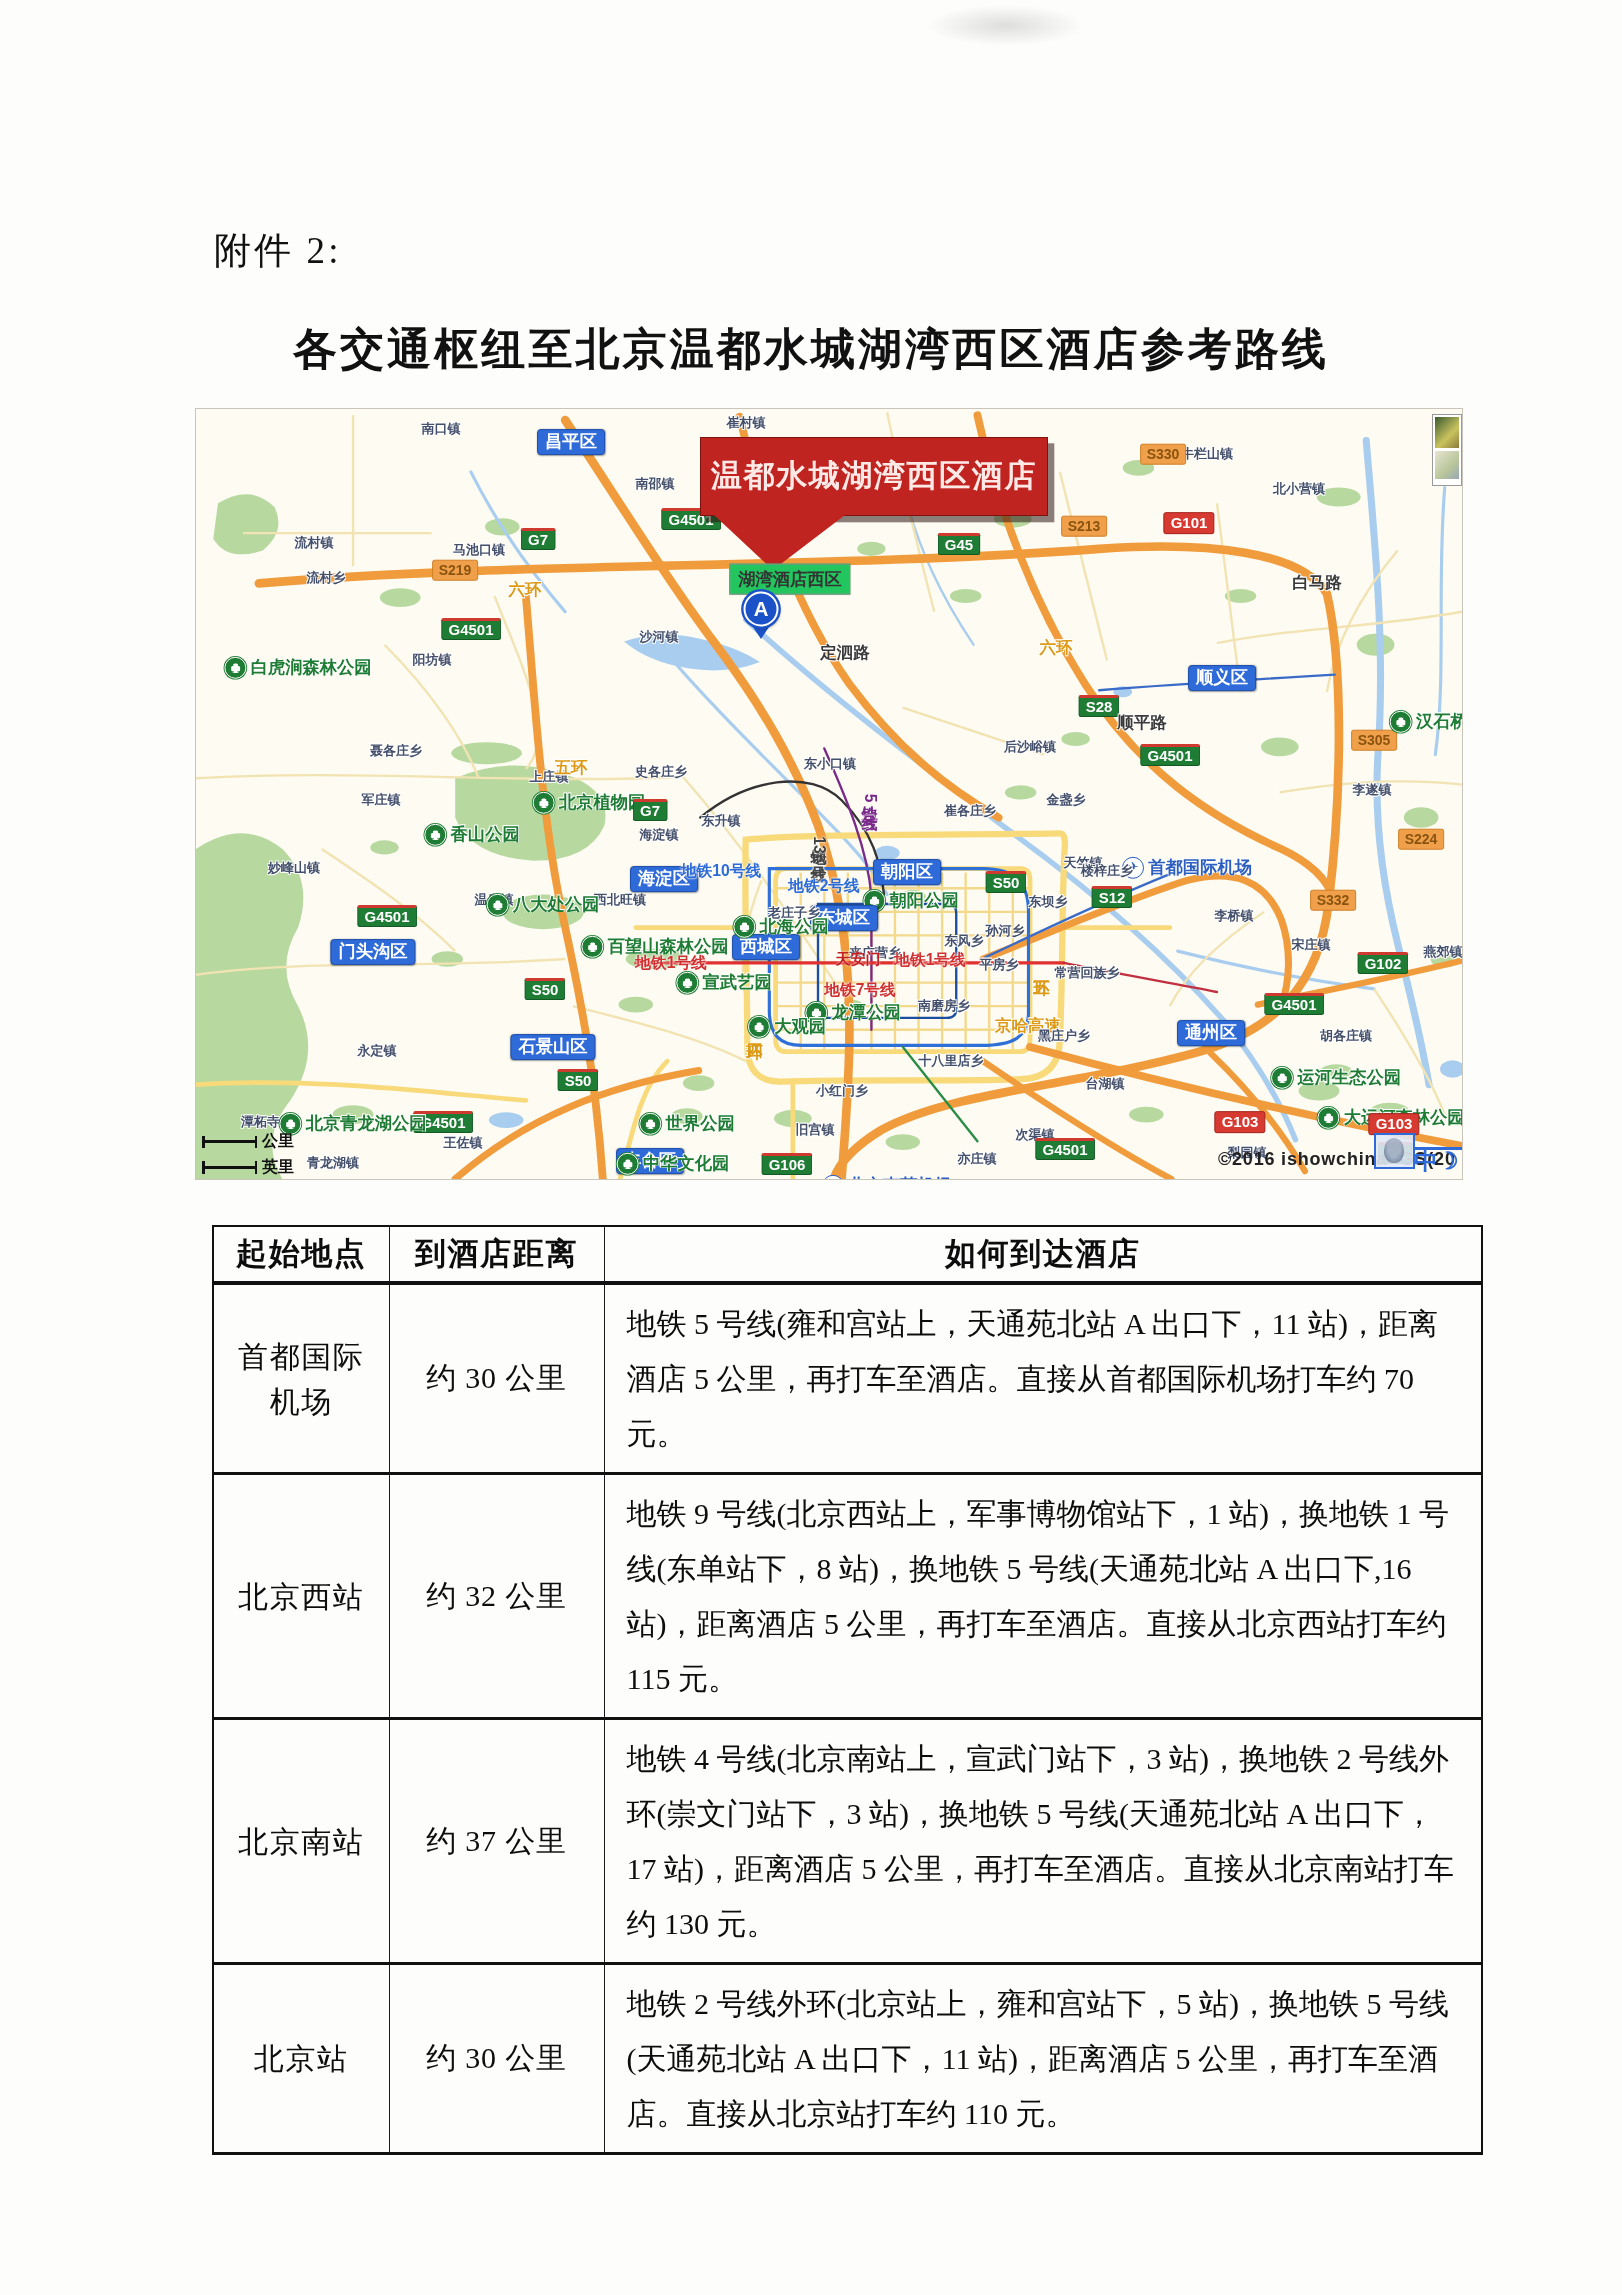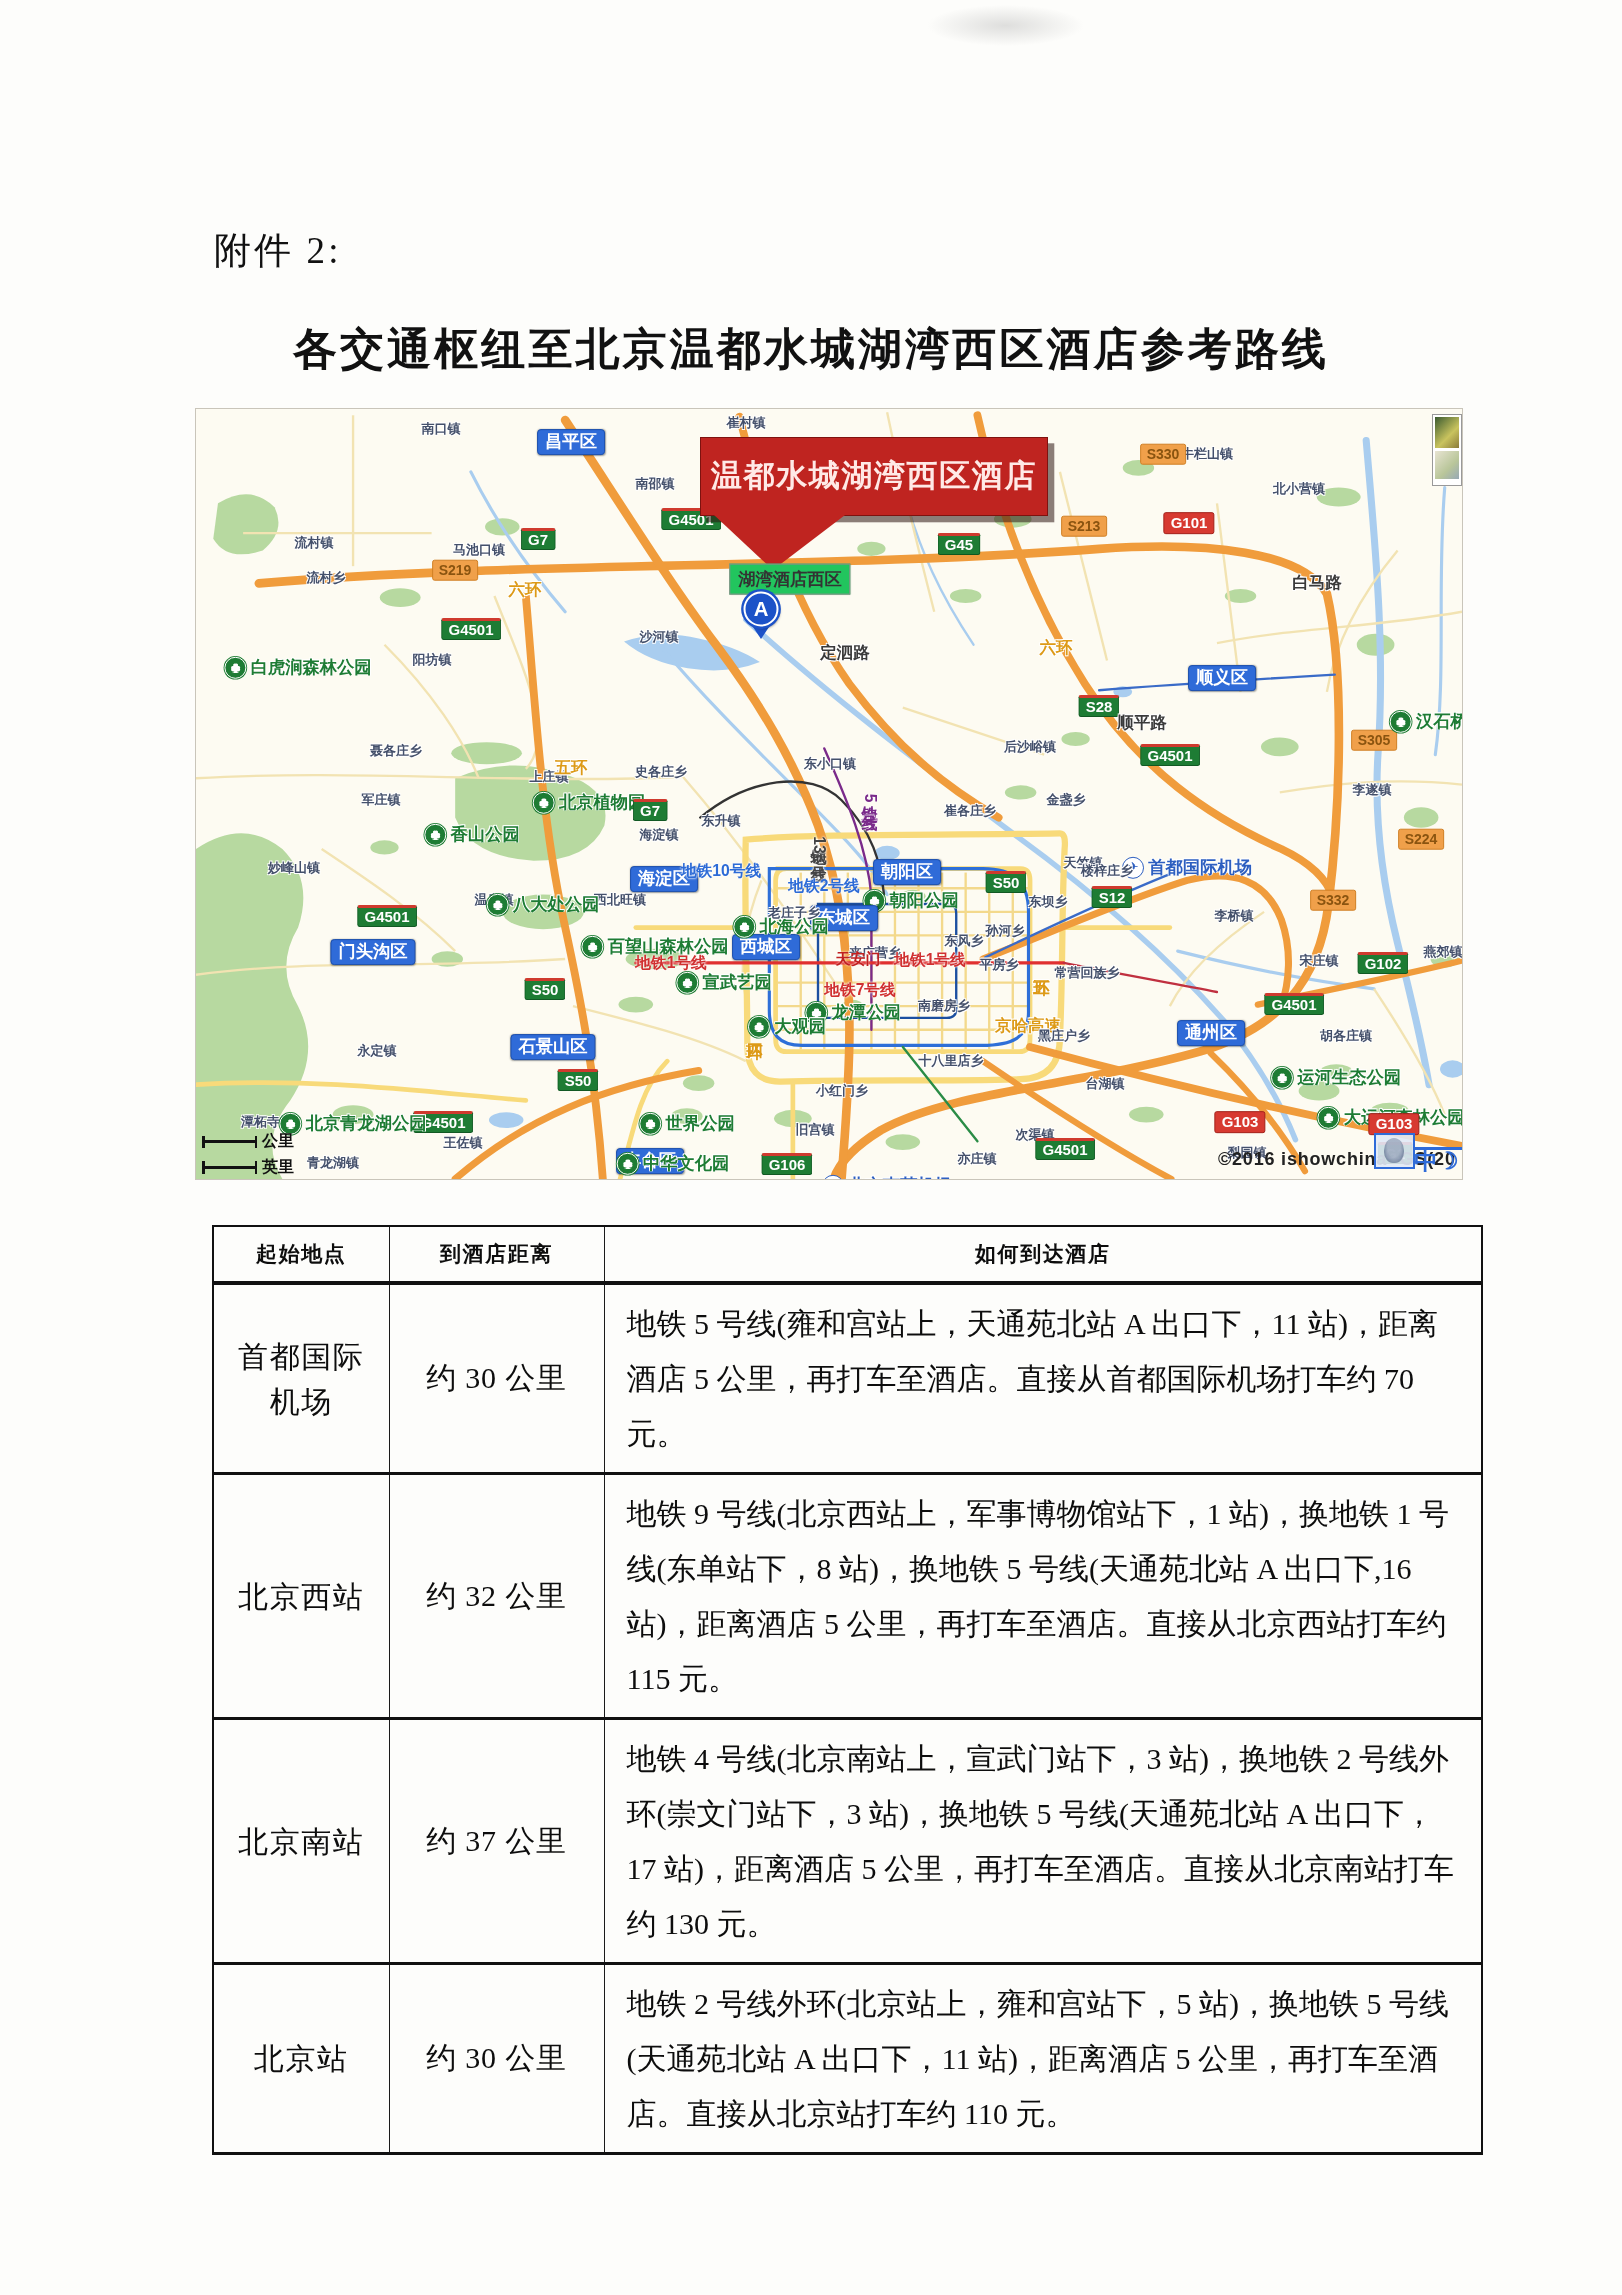--- a/index.html
+++ b/index.html
@@ -88,21 +88,21 @@
   .wm-cn{position:absolute;left:1230px;top:752px;transform:translate(-50%,-50%);color:#2f6bd8;
       font-size:23.6px;font-weight:bold;}
   .wm-moon{position:absolute;left:1252px;top:752px;transform:translate(-50%,-50%);color:#2f6bd8;
       font-size:23.6px;font-weight:bold;}
   
   .doc-table{position:absolute;left:212px;top:1225px;width:1271px;border-collapse:collapse;
       table-layout:fixed;font-size:30px;color:#0d0d0d;}
   .doc-table col.c1{width:176px;} .doc-table col.c2{width:215px;}
   .doc-table th,.doc-table td{border:1.6px solid #1a1a1a;}
   .doc-table{border:2.4px solid #111;}
-  .doc-table thead th{height:52px;font-weight:bold;font-size:21px;letter-spacing:1.6px;
+  .doc-table thead th{height:52px;font-weight:bold;font-size:31px;letter-spacing:1.6px;
       border-bottom:4.7px solid #111;}
   .doc-table tbody tr{border-bottom:3.9px solid #111;}
   .cell-origin{text-align:center;vertical-align:middle;white-space:pre-line;letter-spacing:1.6px;line-height:1.5;}
   .cell-dist{text-align:center;vertical-align:middle;letter-spacing:0.8px;}
   .cell-route{text-align:left;vertical-align:middle;padding:11px 19px 11px 22px;line-height:55px;}
   .row1{height:161px;} .row2{height:228px;} .row3{height:228px;} .row4{height:157px;}
   .footer-page{position:absolute;left:0;top:2111px;width:100%;text-align:center;
       font-family:"Liberation Sans","DejaVu Sans",sans-serif;font-weight:bold;font-size:28px;letter-spacing:1.6px;}
 </style>
 </head>
@@ -348,21 +348,21 @@
         <div class="ml town" style="left: 755px; top: 652px;">十八里店乡</div>
         <div class="ml town" style="left: 646px; top: 682px;">小红门乡</div>
         <div class="ml town" style="left: 619px; top: 721px;">旧宫镇</div>
         <div class="ml airport" style="left: 691px; top: 741px; margin-top: 36px;"><span class="plane">✈</span><span>北京南苑机场</span></div>
         <div class="ml town" style="left: 781px; top: 750px;">亦庄镇</div>
         <div class="ml expwy" style="left: 832px; top: 616px;">京哈高速</div>
         <div class="ml town" style="left: 868px; top: 627px;">黑庄户乡</div>
         <div class="ml town" style="left: 909px; top: 675px;">台湖镇</div>
         <div class="ml town" style="left: 839px; top: 726px;">次渠镇</div>
         <div class="ml district" style="left: 1015px; top: 624px;">通州区</div>
-        <div class="ml town" style="left: 1115px; top: 552px; padding-left: 16px;">宋庄镇</div>
+        <div class="ml town" style="left: 1115px; top: 536px;">宋庄镇</div>
         <div class="ml road-green" style="left: 1187px; top: 554px;">G102</div>
         <div class="ml town" style="left: 1247px; top: 543px;">燕郊镇</div>
         <div class="ml road-green" style="left: 1098px; top: 595px;">G4501</div>
         <div class="ml town" style="left: 1150px; top: 627px;">胡各庄镇</div>
         <div class="ml park" style="left: 1140px; top: 669px;"><span class="tree">♣</span><span>运河生态公园</span></div>
         <div class="ml park" style="left: 1195px; top: 709px;"><span class="tree">♣</span><span>大运河森林公园</span></div>
         <div class="ml road-red" style="left: 1044px; top: 713px;">G103</div>
         <div class="ml town" style="left: 1051px; top: 744px;">梨园镇</div>
         <div class="ml road-green" style="left: 869px; top: 740px;">G4501</div>
         <div class="ml road-green" style="left: 1199px; top: 744px;">G1</div>

